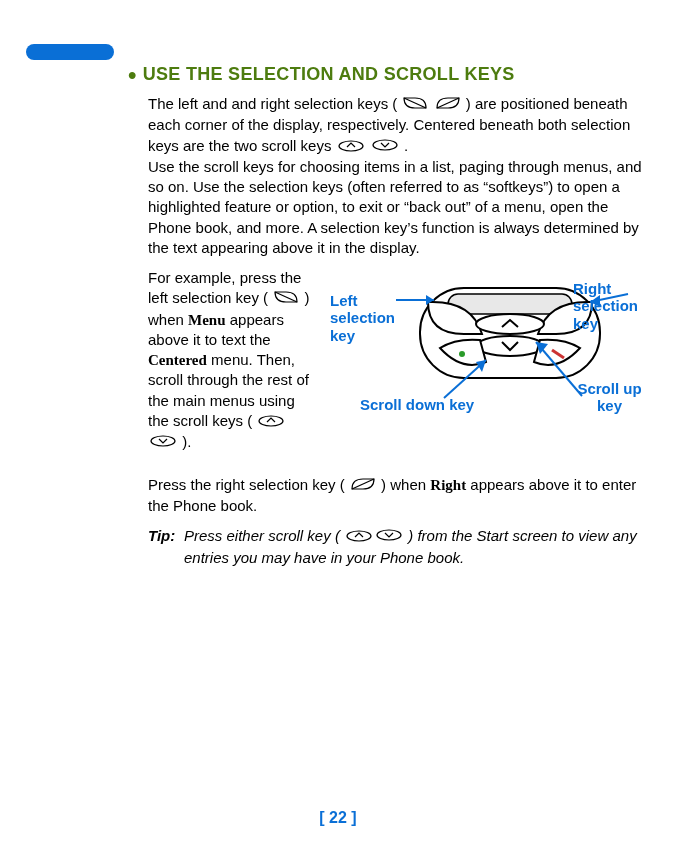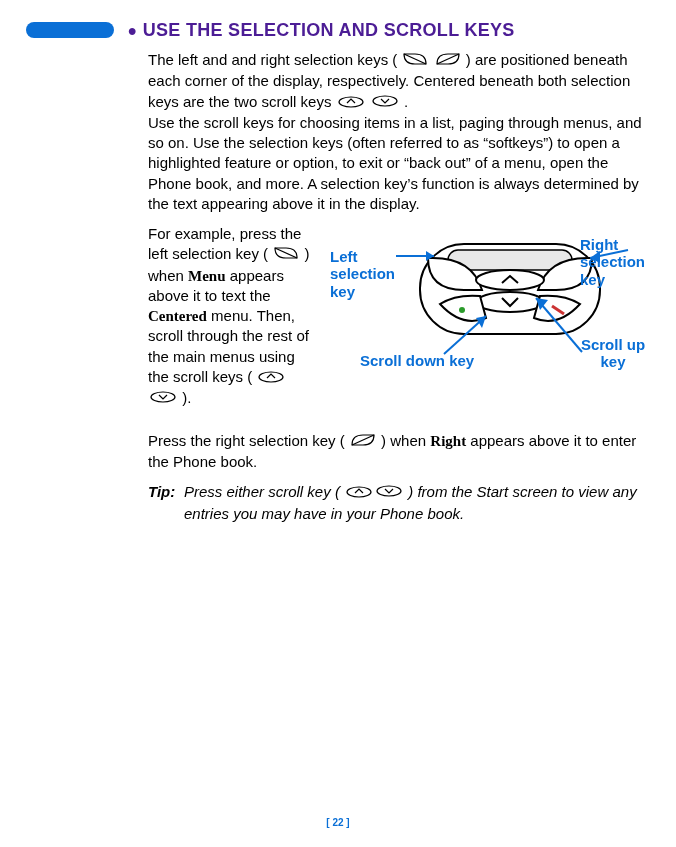--- a/index.html
+++ b/index.html
@@ -22,34 +22,35 @@
     margin-bottom: 8px;
   }
   .blue-bar {
     width: 88px;
     height: 16px;
     background: #0a6fd6;
     border-radius: 8px;
     margin-right: 14px;
   }
   .section-title {
-    color: #4c1d95;
+    color: #4d7c0f;
     font-weight: bold;
     font-size: 18px;
     letter-spacing: 0.3px;
+    margin-top: 44px;
   }
   .bullet {
     font-size: 24px;
     line-height: 16px;
     vertical-align: middle;
     margin-right: 6px;
   }
   .content {
     margin-left: 122px;
-    margin-right: 0;
+    margin-right: 7px;
   }
   .para {
     margin-bottom: 10px;
   }
   .key-icon {
     display: inline-block;
     vertical-align: middle;
     margin: 0 1px;
   }
   .bold { font-weight: bold; font-family: Liberation Serif, serif; }
@@ -86,21 +87,21 @@
   .tip-label { font-weight: bold; width: 36px; flex-shrink: 0; }
   .tip-body { flex: 1; }
   .footer {
     position: absolute;
     bottom: 18px;
     left: 0;
     width: 100%;
     text-align: center;
     color: #0a6fd6;
     font-weight: bold;
-    font-size: 10px;
+    font-size: 16px;
   }
 </style>
 </head>
 <body>
 
 <div class="page">
   <div class="header-row">
     <div class="blue-bar"></div>
     <div class="section-title">
       <span class="bullet">•</span><span>USE THE SELECTION AND SCROLL KEYS</span>

